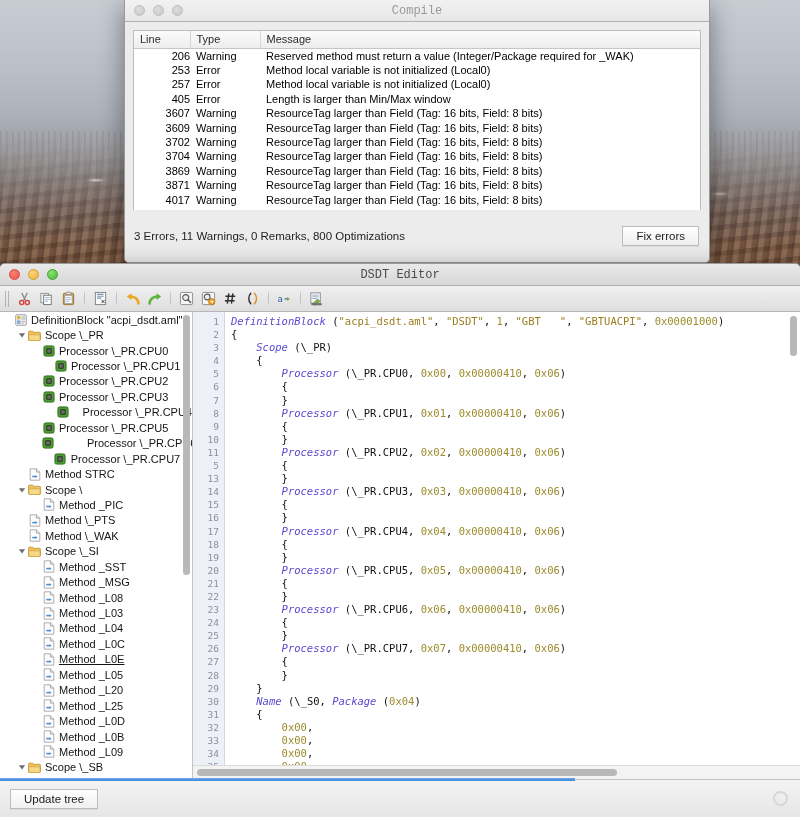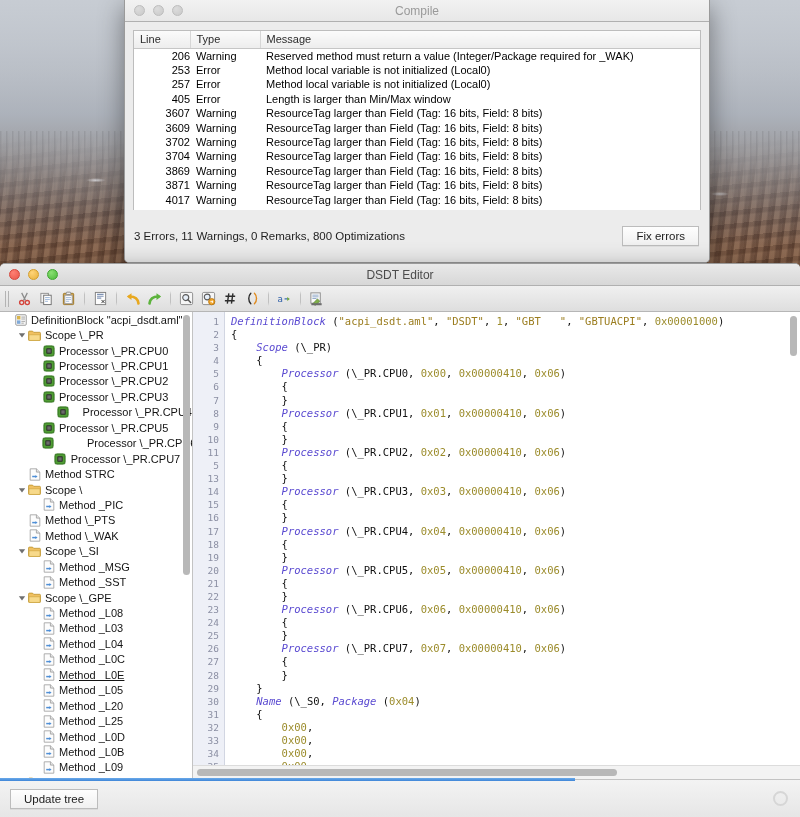--- a/index.html
+++ b/index.html
@@ -75,21 +75,21 @@
     height: 22px;
     background: linear-gradient(180deg, #e9e9e9 0%, #d7d7d7 100%);
     border-bottom: 1px solid #b0b0b0;
     position: relative;
     display: flex; align-items: center;
     border-radius: 4px 4px 0 0;
   }
   .titlebar .title {
     position: absolute; left: 0; right: 0; text-align: center;
     font-size: 12px; color: #4b4b4b;
-    font-family: Liberation Sans, sans-serif;
+    font-family: Liberation Mono, monospace;
     line-height: 22px;
     pointer-events: none;
   }
   .traffic { display: flex; gap: 8px; padding-left: 9px; z-index: 2; }
   .dot { width: 11px; height: 11px; border-radius: 50%; }
   .dot.red    { background: radial-gradient(circle at 35% 30%, #ff8073, #e8574a); border:.5px solid #d4473c; }
   .dot.yellow { background: radial-gradient(circle at 35% 30%, #ffd479, #e8b13c); border:.5px solid #d49e2d; }
   .dot.green  { background: radial-gradient(circle at 35% 30%, #8ae072, #4bb83a); border:.5px solid #3fa430; }
   .win.inactive .dot.red    { background: radial-gradient(circle at 35% 30%,#dcdcdc,#c9c9c9); border-color:#bdbdbd; }
   .win.inactive .dot.yellow { background: radial-gradient(circle at 35% 30%,#dcdcdc,#c9c9c9); border-color:#bdbdbd; }
@@ -537,21 +537,21 @@
             <span class="ticon">
               <svg width="12" height="12" viewBox="0 0 12 12">
                 <rect x="1" y="1" width="10" height="10" rx="1" fill="#4f9c34" stroke="#2f6a1c" stroke-width=".8"></rect>
                 <rect x="3.3" y="3.3" width="5.4" height="5.4" rx=".6" fill="#2d2d2d"></rect>
                 <rect x="4.3" y="4.3" width="3.4" height="3.4" fill="#6b6b6b"></rect>
                 <path d="M4 1v-.9M6 1v-.9M8 1v-.9M4 11v.9M6 11v.9M8 11v.9M1 4h-.9M1 6h-.9M1 8h-.9M11 4h.9M11 6h.9M11 8h.9" stroke="#3f8a28" stroke-width=".8"></path>
               </svg>
             </span>
             <span class="tlabel">Processor \_PR.CPU0</span>
           </div>
-          <div class="tnode" style="padding-left: 30px;">
+          <div class="tnode" style="padding-left: 42px;">
             <span class="twisty"></span>
             <span class="ticon">
               <svg width="12" height="12" viewBox="0 0 12 12">
                 <rect x="1" y="1" width="10" height="10" rx="1" fill="#4f9c34" stroke="#2f6a1c" stroke-width=".8"></rect>
                 <rect x="3.3" y="3.3" width="5.4" height="5.4" rx=".6" fill="#2d2d2d"></rect>
                 <rect x="4.3" y="4.3" width="3.4" height="3.4" fill="#6b6b6b"></rect>
                 <path d="M4 1v-.9M6 1v-.9M8 1v-.9M4 11v.9M6 11v.9M8 11v.9M1 4h-.9M1 6h-.9M1 8h-.9M11 4h.9M11 6h.9M11 8h.9" stroke="#3f8a28" stroke-width=".8"></path>
               </svg>
             </span>
             <span class="tlabel">Processor \_PR.CPU1</span>
@@ -707,47 +707,33 @@
           <div class="tnode" style="padding-left: 30px;">
             <span class="twisty"></span>
             <span class="ticon">
               <svg width="12" height="13" viewBox="0 0 12 13">
                 <path d="M1.2.8h6.2l3.4 3.3v8.1H1.2z" fill="#fcfcfc" stroke="#9a9a9a" stroke-width=".8"></path>
                 <path d="M7.4.8v3.3h3.4" fill="#e3e3e3" stroke="#9a9a9a" stroke-width=".8"></path>
                 <path d="M3.2 8.6h4.2" stroke="#4f8fd6" stroke-width="1.5"></path>
                 <path d="M6.3 7.2 L8.6 8.6 L6.3 10 Z" fill="#4f8fd6"></path>
               </svg>
             </span>
+            <span class="tlabel">Method _SST</span>
+          </div>
+          <div class="tnode" style="padding-left: 30px;">
+            <span class="twisty"></span>
+            <span class="ticon">
+              <svg width="12" height="13" viewBox="0 0 12 13">
+                <path d="M1.2.8h6.2l3.4 3.3v8.1H1.2z" fill="#fcfcfc" stroke="#9a9a9a" stroke-width=".8"></path>
+                <path d="M7.4.8v3.3h3.4" fill="#e3e3e3" stroke="#9a9a9a" stroke-width=".8"></path>
+                <path d="M3.2 8.6h4.2" stroke="#4f8fd6" stroke-width="1.5"></path>
+                <path d="M6.3 7.2 L8.6 8.6 L6.3 10 Z" fill="#4f8fd6"></path>
+              </svg>
+            </span>
             <span class="tlabel">Method _MSG</span>
-          </div>
-          <div class="tnode" style="padding-left: 30px;">
-            <span class="twisty"></span>
-            <span class="ticon">
-              <svg width="12" height="13" viewBox="0 0 12 13">
-                <path d="M1.2.8h6.2l3.4 3.3v8.1H1.2z" fill="#fcfcfc" stroke="#9a9a9a" stroke-width=".8"></path>
-                <path d="M7.4.8v3.3h3.4" fill="#e3e3e3" stroke="#9a9a9a" stroke-width=".8"></path>
-                <path d="M3.2 8.6h4.2" stroke="#4f8fd6" stroke-width="1.5"></path>
-                <path d="M6.3 7.2 L8.6 8.6 L6.3 10 Z" fill="#4f8fd6"></path>
-              </svg>
-            </span>
-            <span class="tlabel">Method _SST</span>
-          </div>
-          <div class="tnode" style="padding-left: 16px;">
-            <span class="twisty">
-              <svg width="8" height="8" viewBox="0 0 8 8">
-                <path d="M.8 2.2 L7.2 2.2 L4 6.4 Z" fill="#6f6f6f"></path>
-              </svg>
-            </span>
-            <span class="ticon">
-              <svg width="13" height="11" viewBox="0 0 14 12">
-                <path d="M.5 2.2a1 1 0 011-1h3.4l1.2 1.3h6.4a1 1 0 011 1v7a1 1 0 01-1 1H1.5a1 1 0 01-1-1z" fill="#f0c060" stroke="#b98f26" stroke-width=".8"></path>
-                <path d="M1 5.2h12v5.3a.9.9 0 01-.9.9H1.9a.9.9 0 01-.9-.9z" fill="#f7d98a" stroke="#c79e35" stroke-width=".6"></path>
-              </svg>
-            </span>
-            <span class="tlabel">Scope \_GPE</span>
           </div>
           <div class="tnode" style="padding-left: 30px;">
             <span class="twisty"></span>
             <span class="ticon">
               <svg width="12" height="13" viewBox="0 0 12 13">
                 <path d="M1.2.8h6.2l3.4 3.3v8.1H1.2z" fill="#fcfcfc" stroke="#9a9a9a" stroke-width=".8"></path>
                 <path d="M7.4.8v3.3h3.4" fill="#e3e3e3" stroke="#9a9a9a" stroke-width=".8"></path>
                 <path d="M3.2 8.6h4.2" stroke="#4f8fd6" stroke-width="1.5"></path>
                 <path d="M6.3 7.2 L8.6 8.6 L6.3 10 Z" fill="#4f8fd6"></path>
               </svg>

